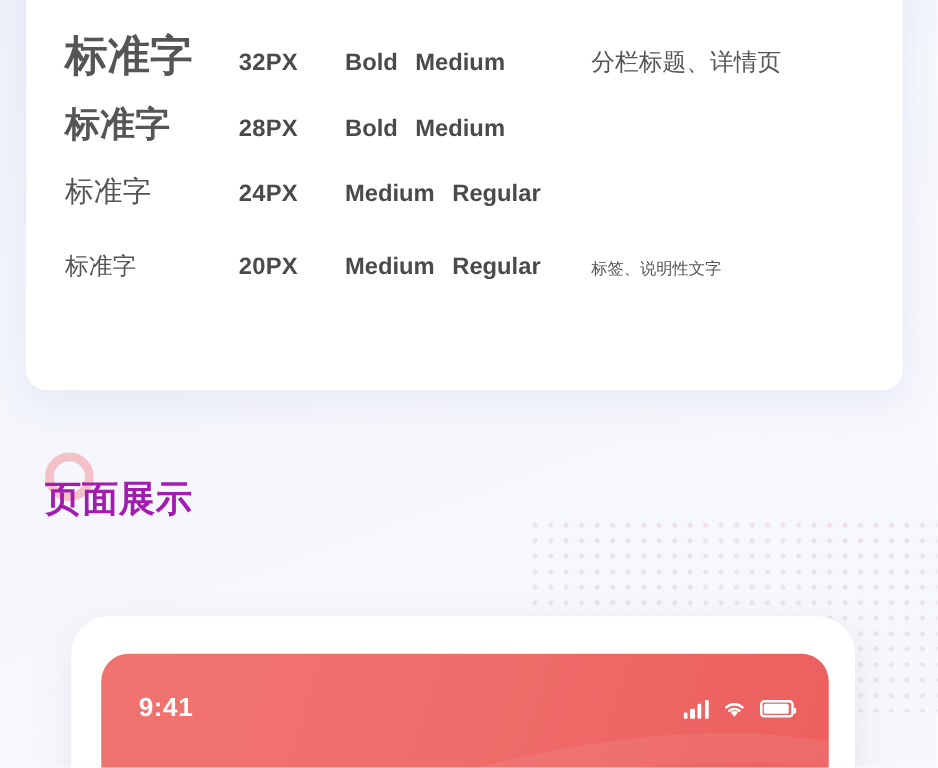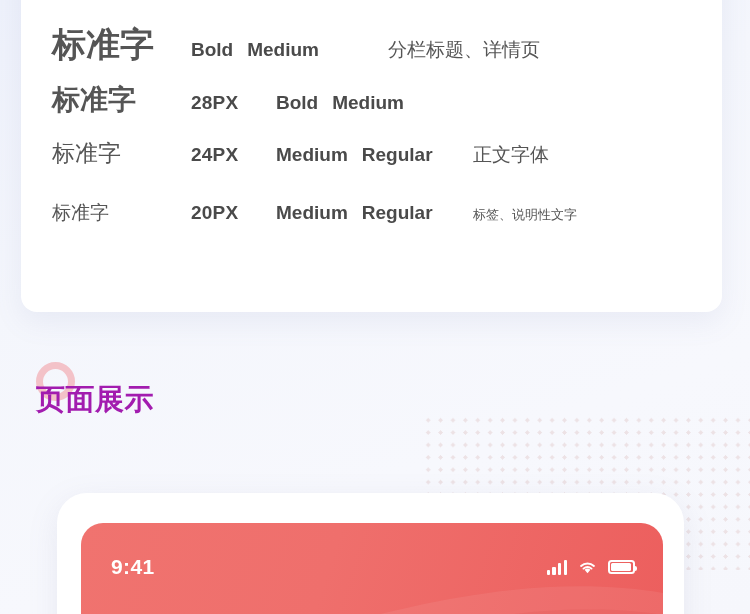--- a/index.html
+++ b/index.html
@@ -244,35 +244,35 @@
 
     <div class="spec-row r0">
       
       
       
       
     </div>
 
     <div class="spec-row r1">
       <div class="col-sample">标准字</div>
+      <div class="col-size">32PX</div>
       <div class="col-weight"><span class="w1">Bold</span><span class="w2">Medium</span></div>
       <div class="col-usage">分栏标题、详情页</div>
     </div>
 
     <div class="spec-row r2">
       <div class="col-sample">标准字</div>
       <div class="col-size">28PX</div>
       <div class="col-weight"><span class="w1">Bold</span><span class="w2">Medium</span></div>
     </div>
 
     <div class="spec-row r3">
       <div class="col-sample">标准字</div>
       <div class="col-size">24PX</div>
       <div class="col-weight"><span class="w1">Medium</span><span class="w2">Regular</span></div>
-      <div class="col-usage">正文字体</div>
     </div>
 
     <div class="spec-row r4">
       <div class="col-sample">标准字</div>
       <div class="col-size">20PX</div>
       <div class="col-weight"><span class="w1">Medium</span><span class="w2">Regular</span></div>
       <div class="col-usage">标签、说明性文字</div>
     </div>
 
   </div>

